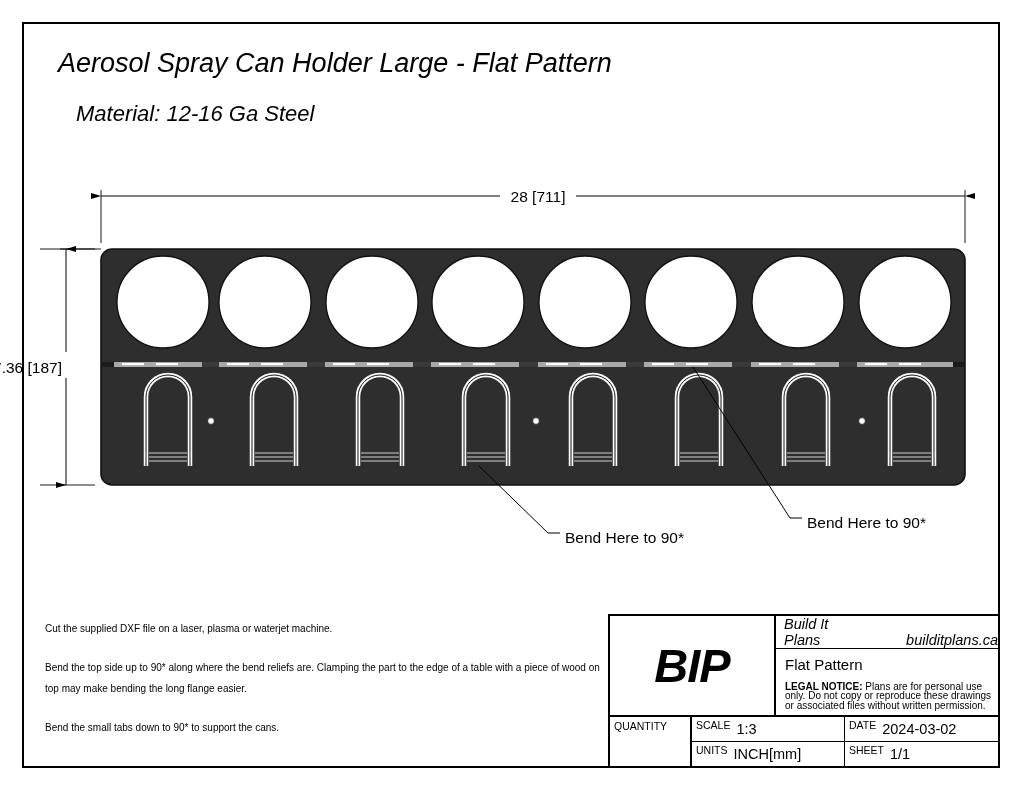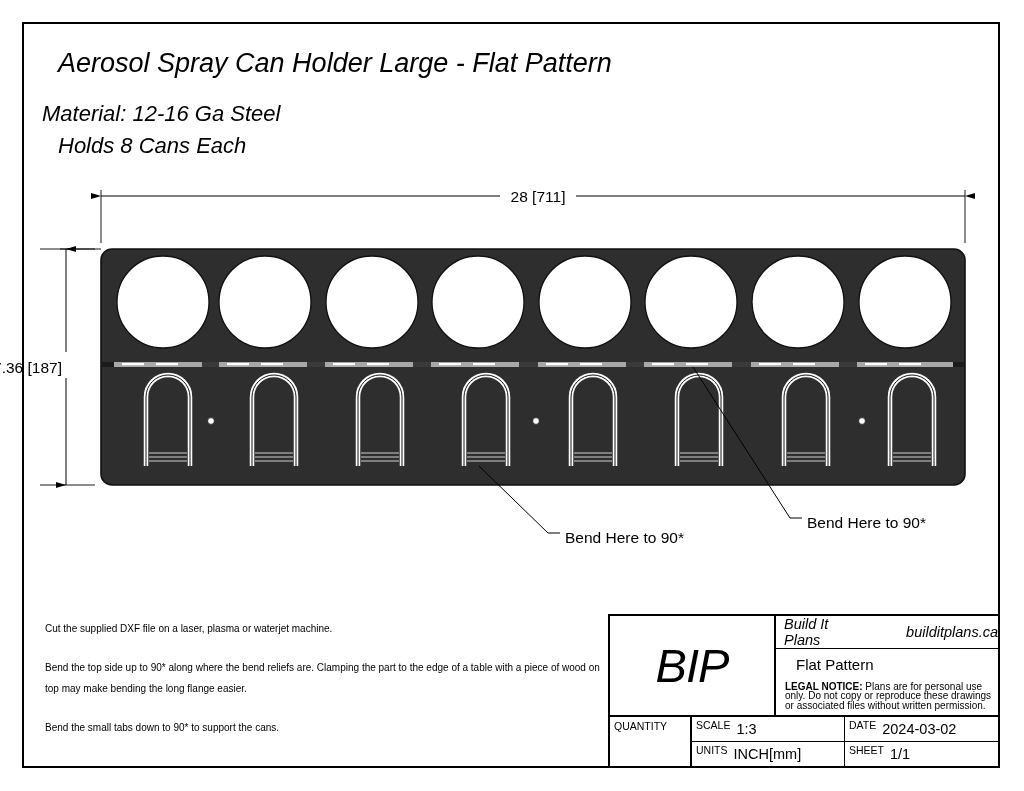--- a/index.html
+++ b/index.html
@@ -35,21 +35,21 @@
     position: absolute;
     left: 58px;
     top: 48px;
     font-size: 27px;
     font-style: italic;
     letter-spacing: 0px;
     white-space: nowrap;
   }
   #material-line {
     position: absolute;
-    left: 42px;
+    left: 76px;
     top: 101px;
     font-size: 22px;
     font-style: italic;
     white-space: nowrap;
   }
   #holds-line {
     position: absolute;
     left: 58px;
     top: 133px;
     font-size: 22px;
@@ -93,44 +93,44 @@
 
   .tb-logo {
     flex: 0 0 164px;
     border-right: 2px solid #000;
     display: flex;
     align-items: center;
     justify-content: center;
   }
   .tb-logo span {
     font-size: 47px;
-    font-weight: normal;
+    font-weight: bold;
     font-style: italic;
     letter-spacing: -1px;
   }
   .tb-right-upper {
     flex: 1 1 auto;
     display: flex;
     flex-direction: column;
   }
   .tb-brandrow {
     flex: 0 0 26px;
     border-bottom: 1.5px solid #000;
     display: flex;
-    align-items: center;
+    align-items: flex-end;
     font-style: italic;
     font-size: 14.5px;
   }
   .tb-brandrow .brand { margin-left: 8px; }
   .tb-brandrow .site  { margin-left: 48px; }
   .tb-partname {
     flex: 1 1 auto;
     position: relative;
     font-size: 15px;
-    padding: 7px 0 0 20px;
+    padding: 7px 0 0 9px;
   }
   .tb-legal {
     position: absolute;
     left: 9px;
     bottom: 5px;
     right: 4px;
     font-size: 10px;
     line-height: 9.4px;
   }
   .tb-legal b { font-weight: bold; }
@@ -176,21 +176,20 @@
 </style>
 </head>
 <body>
 
 <div id="sheet">
 
   <div id="frame"></div>
 
   <div id="title-main">Aerosol Spray Can Holder Large - Flat Pattern</div>
   <div id="material-line">Material: 12-16 Ga Steel</div>
-  <div id="holds-line">Holds 8 Cans Each</div>
 
   <svg id="part-svg" viewBox="0 0 1024 791" xmlns="http://www.w3.org/2000/svg">
     <defs>
       <marker id="arrL" markerWidth="11" markerHeight="9" refX="10" refY="4.5" orient="auto" markerUnits="userSpaceOnUse">
         <path d="M10,4.5 L0,1.4 L0,7.6 Z" fill="#000"></path>
       </marker>
       <marker id="arrR" markerWidth="11" markerHeight="9" refX="1" refY="4.5" orient="auto" markerUnits="userSpaceOnUse">
         <path d="M1,4.5 L11,1.4 L11,7.6 Z" fill="#000"></path>
       </marker>
       <marker id="arrU" markerWidth="9" markerHeight="11" refX="4.5" refY="10" orient="auto" markerUnits="userSpaceOnUse">

